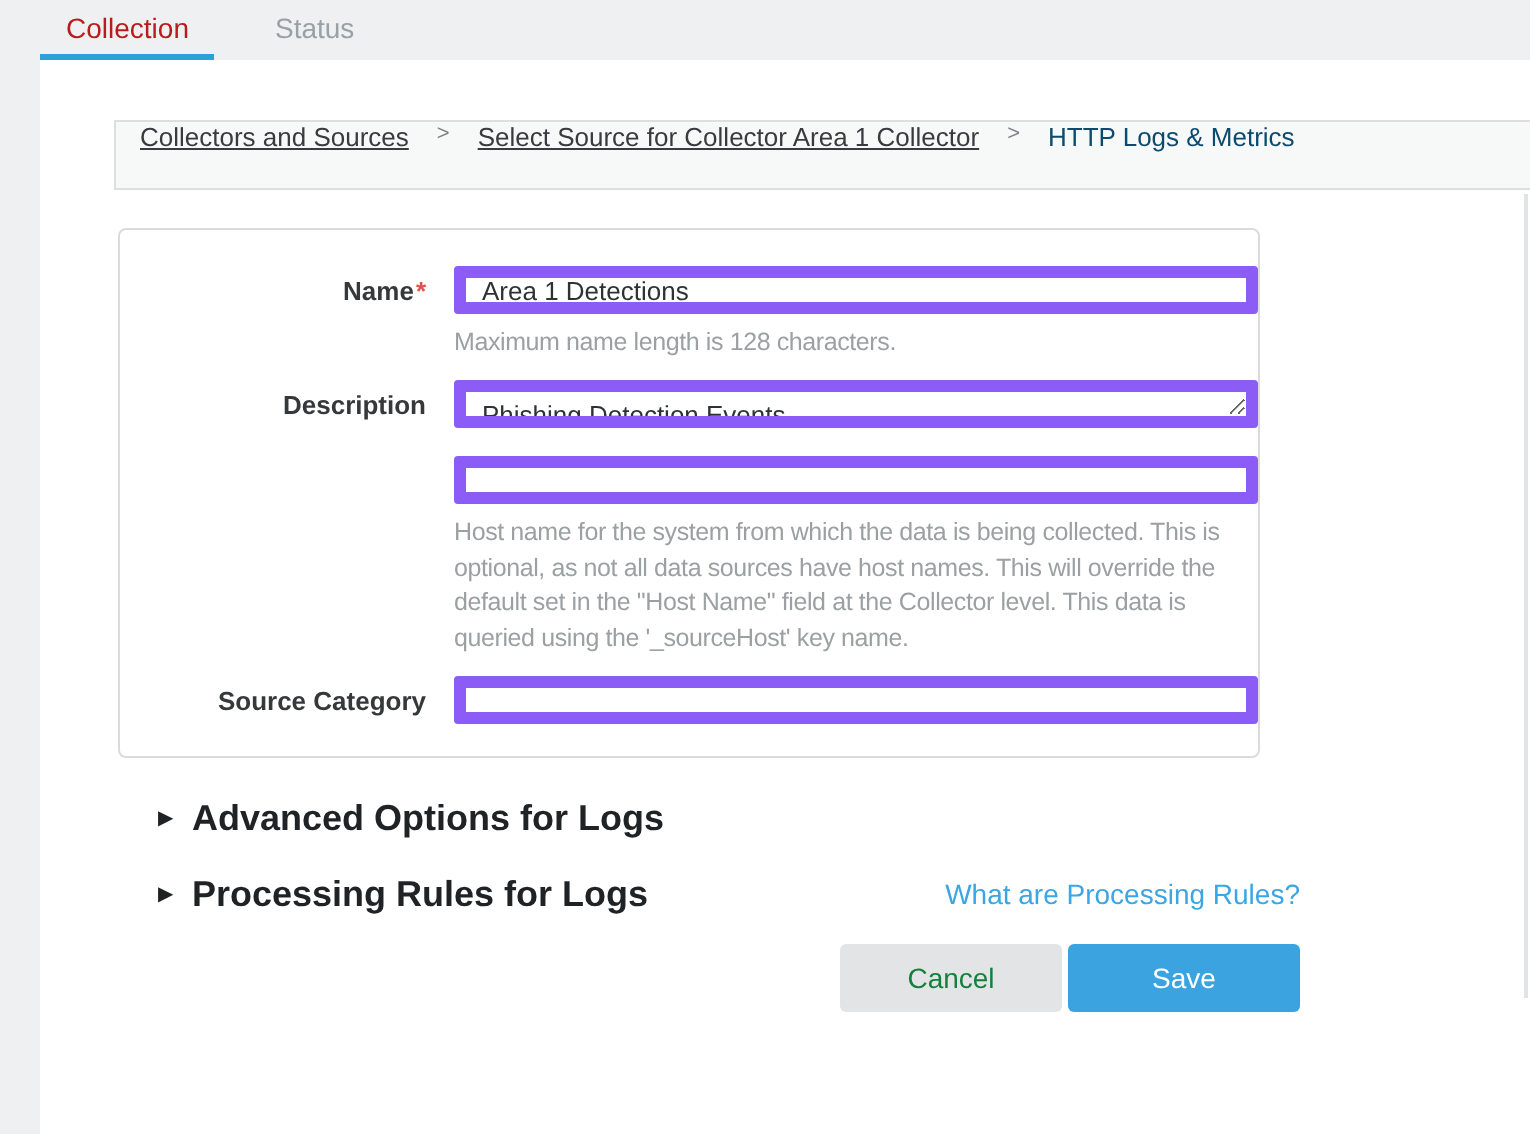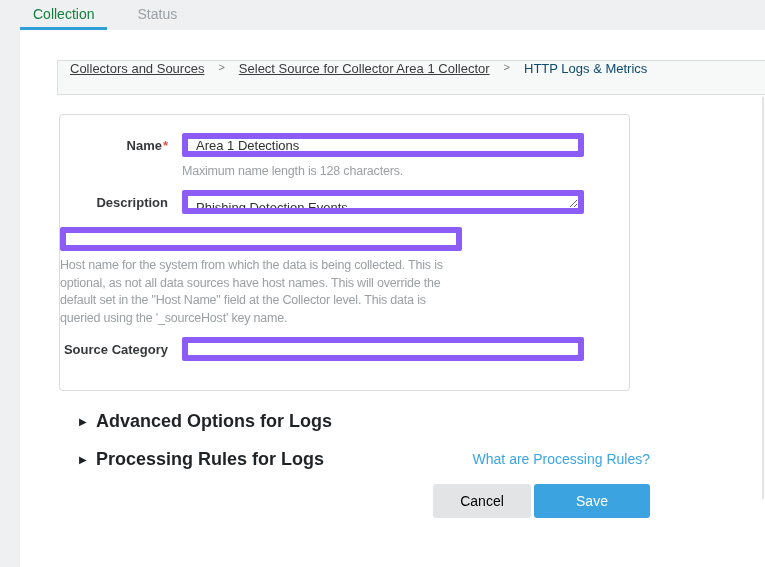--- a/index.html
+++ b/index.html
@@ -10,21 +10,21 @@
     font-family: "Liberation Sans", "DejaVu Sans", sans-serif;
     position: relative;
     overflow: hidden;
     color: #2f3234;
   }
 
   
   .tabbar { height: 30px; display: flex; align-items: stretch; padding-left: 20px; }
   .tab {
     display: flex; align-items: center;
-    padding: 0 13px; font-size: 14px; color: #15803d;
+    padding: 0 13px; font-size: 14px; color: #b91c1c;
     border-bottom: 3px solid transparent; cursor: pointer;
   }
   .tab.active { border-bottom-color: #2f9fd8; }
   .tab.inactive { color: #9aa1a6; margin-left: 17px; }
 
   
   .panel { position: absolute; left: 20px; right: 0; top: 30px; bottom: 0; background: #ffffff; }
 
   
   .breadcrumb {
@@ -37,22 +37,22 @@
   .bc-link { color: #393c3e; text-decoration: underline; cursor: pointer; margin: 0 0; }
   .bc-sep { color: #7c8185; font-size: 11px; margin: 0 14px; }
   .bc-current { color: #0c4a6e; }
 
   
   .card {
     margin: 19px 0 0 39px; width: 571px;
     border: 1px solid #d9dbdc; border-radius: 4px;
     background: #fff; padding: 18px 0 16px;
   }
-  .frow { display: flex; margin-bottom: 9px; }
-  .frow:last-child { margin-bottom: 13px; }
+  .frow { display: flex; margin-bottom: 9px; justify-content: flex-end; }
+  .frow:last-child { margin-bottom: 0; }
   .flabel {
     width: 122px; flex-shrink: 0; text-align: right; padding-right: 14px;
     padding-top: 5px; font-size: 13px; font-weight: bold; color: #36393b;
   }
   .req { color: #e0504e; margin-left: 1px; }
   .fctl { width: 402px; }
   .txt {
     width: 100%; height: 24px;
     border: 6px solid #8b5cf6; border-radius: 2px;
     padding: 0 8px; font-size: 13px; color: #2f3234;
@@ -73,21 +73,21 @@
   .section-row2 .section { margin-top: 0; }
   .row2-wrap { margin-top: 17px; }
   .help-link { color: #3aa6e3; font-size: 14px; text-decoration: none; cursor: pointer; }
 
   
   .actions { display: flex; justify-content: flex-end; gap: 3px; margin-top: 14px; }
   .btn {
     height: 34px; border: none; border-radius: 3px;
     font-size: 14px; font-family: inherit; cursor: pointer;
   }
-  .btn-cancel { width: 98px; background: #e3e4e5; color: #000000; margin-left: 41px; }
+  .btn-cancel { width: 111px; background: #e3e4e5; color: #15803d; margin-left: 41px; }
   .btn-save { width: 116px; background: #3ba4e0; color: #ffffff; }
 
   
   .scroll-line { position: absolute; right: 1px; top: 97px; width: 2px; height: 402px; background: #e1e3e4; }
 </style>
 </head>
 <body>
 
 <div class="tabbar">
   <div class="tab active">

